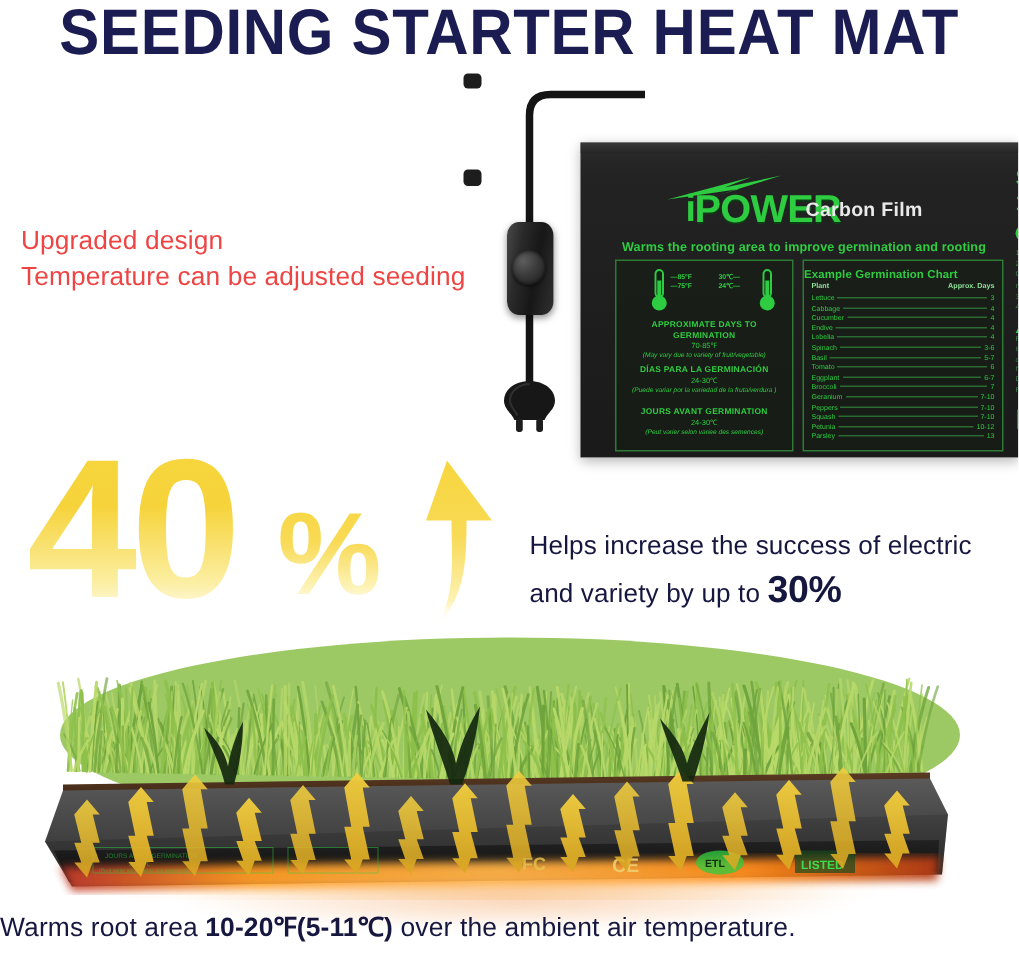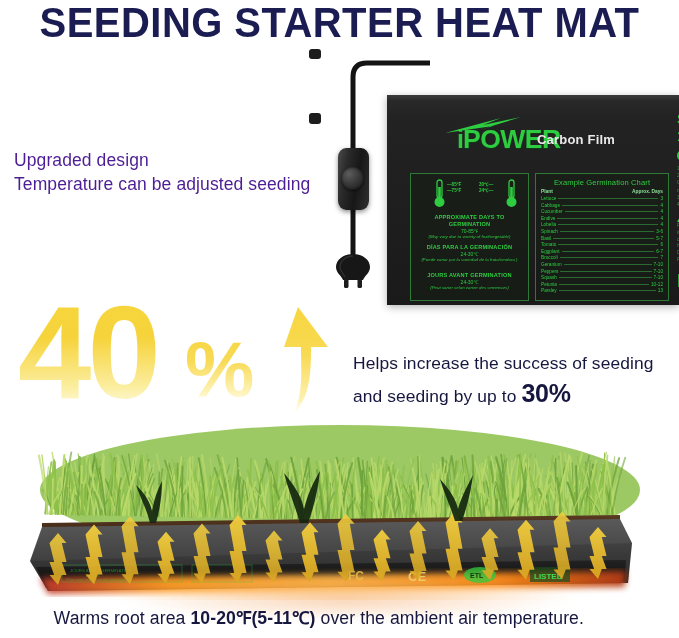--- a/index.html
+++ b/index.html
@@ -21,21 +21,21 @@
     letter-spacing:0.5px;
     color:#1b1d52;
     font-family:"Liberation Sans", sans-serif;
     transform:scaleX(0.93);
     white-space:nowrap;
   }
 
   
   .upgraded{
     position:absolute;left:14px;top:148px;
-    color:#4c1d95;
+    color:#ef4444;
     font-size:17.5px;
     line-height:24px;
     font-weight:500;
     letter-spacing:.1px;
   }
 
   
   .cord-wrap{position:absolute;left:300px;top:55px;width:130px;height:240px;}
   .cord-svg{position:absolute;left:0;top:0;}
   .ctrl-box{
@@ -96,22 +96,22 @@
   .thermo-row{position:absolute;left:6px;top:5px;width:105px;height:30px;}
   .thermo{position:absolute;top:0;}
   .tlabels{position:absolute;font-size:4.6px;color:#2ecc40;line-height:6px;font-weight:bold;}
 
   .germ-block{position:absolute;width:100%;text-align:center;color:#2ecc40;}
   .germ-h{font-size:5.6px;font-weight:bold;letter-spacing:.2px;line-height:7px;}
   .germ-t{font-size:5px;line-height:6.4px;}
   .germ-n{font-size:4.4px;line-height:6px;font-style:italic;}
 
   .chart-title{
-    position:absolute;left:0;top:4px;width:100%;text-align:center;
-    font-size:7.6px;font-weight:normal;color:#2ecc40;letter-spacing:.1px;
+    position:absolute;left:0;top:4px;width:100%;
+    font-size:7.6px;font-weight:bold;color:#2ecc40;letter-spacing:.1px;
   }
   .chart-head{
     position:absolute;left:5px;top:15px;right:5px;
     display:flex;justify-content:space-between;
     font-size:4.8px;color:#8fe39a;font-weight:bold;
   }
   .chart-rows{position:absolute;left:5px;top:22px;right:5px;}
   .crow{
     display:flex;align-items:center;justify-content:space-between;
     font-size:4.7px;color:#2ecc40;height:6.6px;line-height:6.6px;white-space:nowrap;
@@ -167,22 +167,22 @@
     position:absolute;left:353px;top:348px;width:322px;
     color:#16173f;font-size:17.4px;line-height:30px;font-weight:500;letter-spacing:.1px;
   }
   .helps b{font-size:25px;font-weight:bold;letter-spacing:-.3px;}
 
   
   .scene{position:absolute;left:0px;top:415px;width:679px;height:185px;}
 
   
   .caption{
-    position:absolute;left:0;top:605px;width:572px;text-align:right;
-    color:#16173f;font-size:17.6px;font-weight:500;letter-spacing:.1px;margin-left:12px;
+    position:absolute;left:0;top:605px;width:572px;text-align:left;
+    color:#16173f;font-size:17.6px;font-weight:500;letter-spacing:.1px;
   }
   .caption b{font-weight:bold;}
   .glow-bg{
     position:absolute;left:120px;top:580px;width:450px;height:40px;
     background:radial-gradient(ellipse at center,rgba(244,164,96,.45) 0%,rgba(255,255,255,0) 72%);
     filter:blur(3px);
   }
 </style>
 </head>
 <body>
@@ -218,20 +218,21 @@
     <div class="mat-inner">
 
       <div class="logo">
         <svg class="logo-bolt" width="140" height="20" viewBox="0 0 140 20">
           <path d="M2 17 L58 2 L40 9 L78 1 L36 14 L50 10 Z" fill="#2ecc40"></path>
         </svg>
         <span class="logo-i">i</span>
         <span class="logo-text">POWER</span>
       </div>
       <div class="carbon">Carbon Film</div>
+      <div class="warms-line">Warms the rooting area to improve germination and rooting</div>
 
       <div class="box box-left">
         <div class="thermo-row">
           <svg class="thermo" style="left:16px;" width="13" height="30" viewBox="0 0 13 30">
             <rect x="4" y="1" width="5" height="18" rx="2.5" fill="none" stroke="#2ecc40" stroke-width="1.3"></rect>
             <circle cx="6.5" cy="23" r="5" fill="#2ecc40"></circle>
             <rect x="5.2" y="8" width="2.6" height="13" fill="#2ecc40"></rect>
           </svg>
           <div class="tlabels" style="left:30px;top:3px;">
             <div>—<span>85°F</span></div>
@@ -406,22 +407,22 @@
           <stop offset="45%" stop-color="#f8da55"></stop>
           <stop offset="85%" stop-color="#fdf2b4"></stop>
           <stop offset="100%" stop-color="#ffffff" stop-opacity="0"></stop>
         </linearGradient>
       </defs>
       <path d="M34 2 L64 42 L47 42 C47 70 46 92 28 112 C40 88 37 68 37 42 L20 42 Z" fill="url(#agrad)"></path>
     </svg>
   </div>
 
   <div class="helps">
-    <div>Helps increase the success of seeding</div>
-    <div><span>and seeding by up to </span><b>30%</b></div>
+    <div>Helps increase the success of electric</div>
+    <div><span>and variety by up to </span><b>30%</b></div>
   </div>
 
   <svg class="scene" width="679" height="185" viewBox="0 0 679 185">
     <defs>
       <linearGradient id="grassg" x1="0" y1="0" x2="0" y2="1">
         <stop offset="0%" stop-color="#cfe07a"></stop>
         <stop offset="45%" stop-color="#9ec94f"></stop>
         <stop offset="100%" stop-color="#6aa63a"></stop>
       </linearGradient>
       <linearGradient id="trayg" x1="0" y1="0" x2="0" y2="1">

